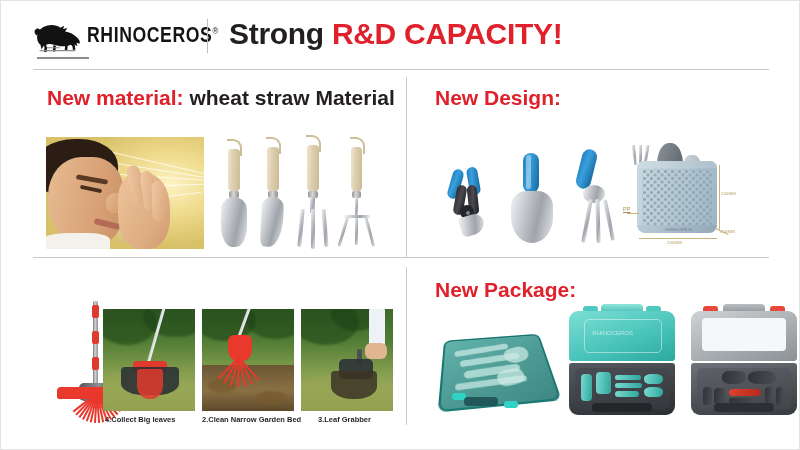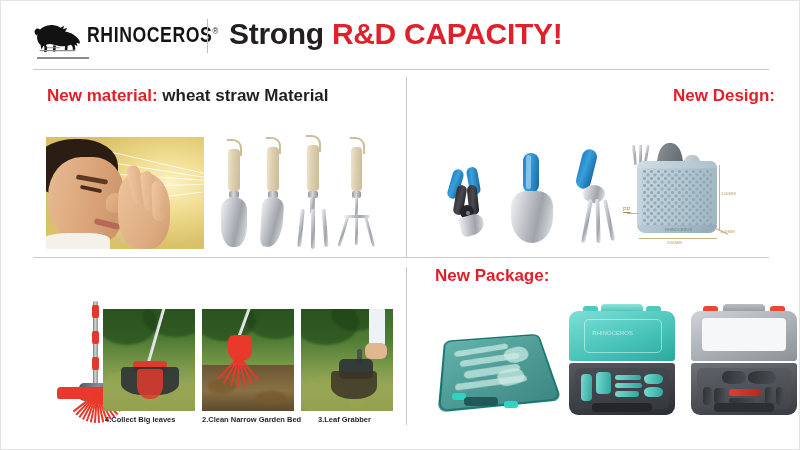--- a/index.html
+++ b/index.html
@@ -82,21 +82,21 @@
   }
   .rule-v {
     position: absolute;
     background: #c9c9c9;
     width: 1px;
   }
 
   
   .quad { position: absolute; }
   .q-head {
-    font-size: 17px;
+    font-size: 21px;
     font-weight: 700;
     line-height: 1.24;
     color: #231f20;
     white-space: nowrap;
   }
   .q-head .accent { color: #e0202a; }
   .q-sub {
     font-size: 13.5px;
     font-weight: 400;
     color: #231f20;
@@ -467,21 +467,21 @@
     <div class="handle-hook" style="left:12px; top:0;"></div>
     <div class="handle-straw" style="left:13px; top:10px; width:11px; height:44px;"></div>
     <div class="ferrule" style="left:14px; top:54px; width:9px; height:7px;"></div>
     <div class="steel" style="left:17px; top:60px; width:3px; height:20px;"></div>
     <div class="steel" style="left:4px;  top:78px; width:2.6px; height:32px; border-radius:2px; transform:rotate(16deg);"></div>
     <div class="steel" style="left:17px; top:78px; width:2.6px; height:30px; border-radius:2px;"></div>
     <div class="steel" style="left:30px; top:78px; width:2.6px; height:32px; border-radius:2px; transform:rotate(-16deg);"></div>
     <div class="steel" style="left:6px;  top:78px; width:26px; height:2.6px; border-radius:2px;"></div>
   </div>
 
-  <div class="quad" style="left:434px; top:84px; width:340px;text-align:right;">
+  <div class="quad" style="left:434px; top:84px; width:340px;">
     <div class="q-head"><span class="accent">New Design:</span></div>
   </div>
 
   <div style="position:absolute; left:447px; top:166px; width:44px; height:70px;">
     <div class="blue-grip" style="left:2px; top:2px; width:11px; height:30px; transform:rotate(16deg);"></div>
     <div class="blue-grip" style="left:20px; top:0px; width:11px; height:28px; transform:rotate(-10deg);"></div>
     <div class="dark-grip" style="left:7px; top:18px; width:10px; height:30px; transform:rotate(10deg);"></div>
     <div class="dark-grip" style="left:20px; top:18px; width:10px; height:30px; transform:rotate(-6deg);"></div>
     <div style="position:absolute; left:12px; top:38px; width:14px; height:14px; background:#22252a; border-radius:50%;"></div>
     <div style="position:absolute; left:18px; top:44px; width:4px; height:4px; background:#7a7f86; border-radius:50%;"></div>
@@ -610,21 +610,21 @@
     <div style="position:absolute; left:38px; top:50px; width:34px; height:20px;
                 background:rgba(44,50,55,.9); border-radius:5px;"></div>
     <div style="position:absolute; left:30px; top:62px; width:46px; height:28px;
                 background:rgba(60,52,38,.85); border-radius:4px 4px 45% 45%;"></div>
   </div>
 
   <div class="cap" style="left:104px; top:414px;">4.Collect Big leaves</div>
   <div class="cap" style="left:201px; top:414px;">2.Clean Narrow Garden Bed</div>
   <div class="cap" style="left:317px; top:414px;">3.Leaf Grabber</div>
 
-  <div class="quad" style="left:434px; top:264px; width:340px;">
+  <div class="quad" style="left:434px; top:276px; width:340px;">
     <div class="q-head"><span class="accent">New Package:</span></div>
   </div>
 
   <div class="case" id="case-flat">
     <div class="lid">
       <div class="tool-ghost" style="left:10px; top:12px; width:58px; height:8px; transform:rotate(-6deg);"></div>
       <div class="tool-ghost" style="left:16px; top:26px; width:62px; height:8px; transform:rotate(-5deg);"></div>
       <div class="tool-ghost" style="left:20px; top:40px; width:56px; height:9px; transform:rotate(-4deg);"></div>
       <div class="tool-ghost" style="left:12px; top:54px; width:68px; height:7px; transform:rotate(-3deg);"></div>
       <div class="tool-ghost" style="left:62px; top:16px; width:26px; height:20px; border-radius:40% 40% 10px 10px; transform:rotate(-14deg);"></div>

